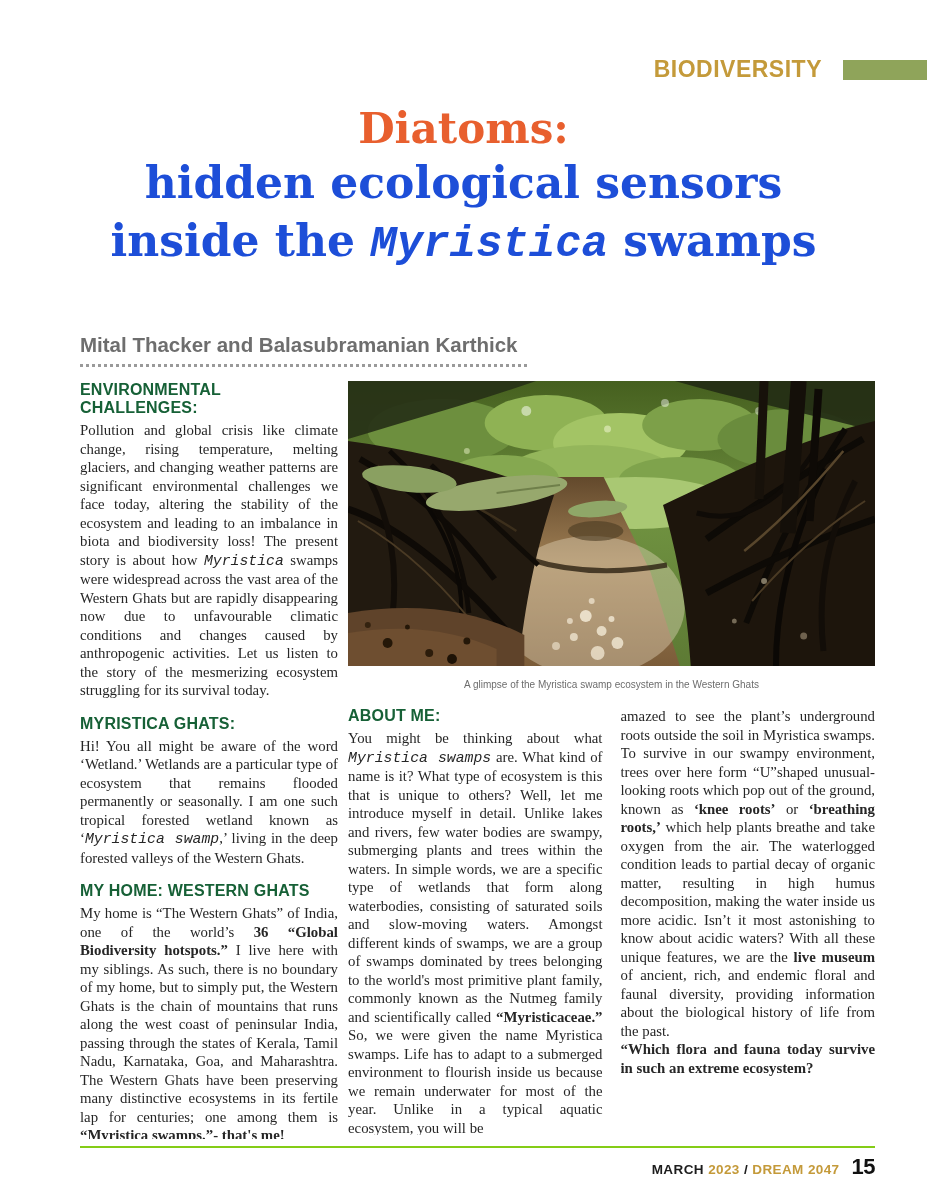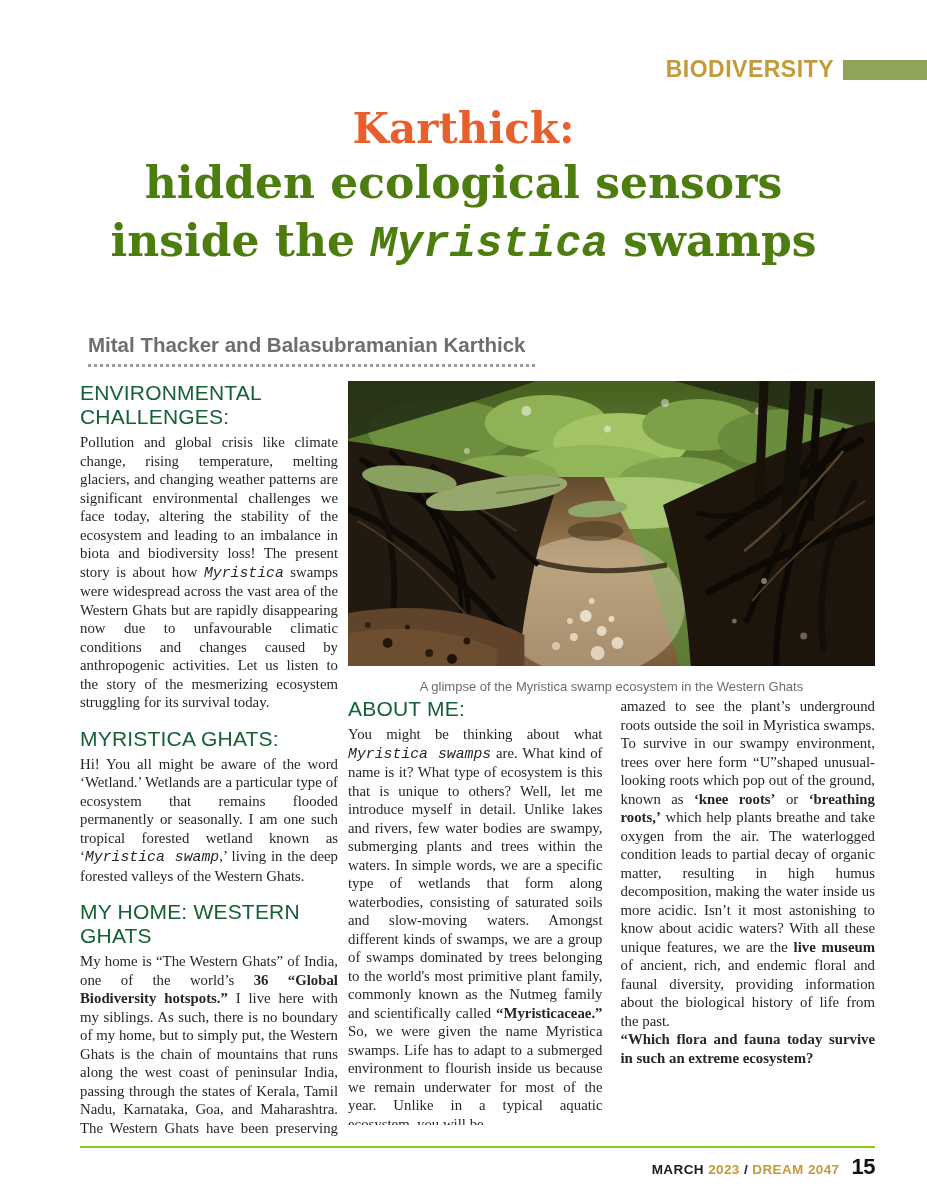--- a/index.html
+++ b/index.html
@@ -2,51 +2,51 @@
 <html><head>
 <meta charset="utf-8">
 <style>
   * { margin:0; padding:0; box-sizing:border-box; }
   html,body { background:#ffffff; }
   .page { position:relative; width:927px; height:1200px; background:#ffffff; overflow:hidden;
           font-family:"Liberation Serif", serif; }
 
   
   .header { position:absolute; top:56px; left:4px; right:0; display:flex; align-items:center;
-            justify-content:flex-end; gap:9px; }
+            justify-content:flex-end; gap:21px; }
   .header-label { font-family:"Liberation Sans", sans-serif; font-weight:bold; font-size:23px;
                   letter-spacing:0.5px; color:#c49a3a; }
   .header-bar { width:84px; height:20px; background:#8fa45a; }
 
   
   .title-block { position:absolute; top:104px; left:30px; right:30px; text-align:center;
                  font-family:"DejaVu Serif", serif; font-weight:bold; }
   .title-accent { font-size:42px; line-height:1.2; color:#e85f2e; }
-  .title-main { font-size:44px; line-height:1.32; color:#4d7c0f; }
+  .title-main { font-size:44px; line-height:1.32; color:#1d4ed8; }
 
   .seg-i { font-style:italic;font-family:Liberation Mono, monospace; }
   .seg-b { font-weight:bold; }
 
   
   .byline { position:absolute; top:333px; left:80px; font-family:"Liberation Sans", sans-serif;
             font-weight:bold; font-size:20.5px; color:#6e6e6e; padding:0 10px 7px 0;
-            border-bottom:3px dotted #9a9a9a;margin-left:8px; }
+            border-bottom:3px dotted #9a9a9a; }
 
   
   .content { position:absolute; top:381px; left:80px; width:795px; display:flex; gap:10px; }
   .col1 { width:258px; flex:none; height:758px; overflow:hidden; }
   .right-area { flex:1; min-width:0; }
   .photo-frame { width:100%; height:285px; overflow:hidden; background:#3a4a22; }
   .photo-frame svg { display:block; }
   .caption { margin-top:13px; text-align:center; font-family:"Liberation Sans", sans-serif;
-             font-size:13px; color:#6d6d6d; }
-  .cols23 { display:flex; gap:18px; margin-top:3px; }
+             font-size:10px; color:#6d6d6d; }
+  .cols23 { display:flex; gap:18px; margin-top:17px; }
   .cols23 .colx { width:calc(50% - 5px); height:428px; overflow:hidden; }
 
-  .sec-heading { font-family:"Liberation Sans", sans-serif; font-weight:normal; font-size:21px;
+  .sec-heading { font-family:"Liberation Sans", sans-serif; font-weight:bold; font-size:16px;
                  color:#166036; letter-spacing:0.2px; margin:15px 0 4px 0; }
   .sec-heading:first-child { margin-top:0; }
   .sec-heading:empty { display:none; }
   .para { font-size:14.8px; line-height:18.5px; color:#262626; text-align:justify; }
   .para + .sec-heading { margin-top:15px; }
 
   
   .footer { position:absolute; left:80px; width:795px; top:1146px; border-top:2px solid #84cc16;
             padding-top:6px; display:flex; justify-content:flex-end; align-items:baseline; gap:12px;
             font-family:"Liberation Sans", sans-serif; font-weight:bold; }
@@ -58,21 +58,21 @@
 <body>
 
 <div class="page">
 
   <header class="header">
     <span class="header-label">BIODIVERSITY</span>
     <span class="header-bar"></span>
   </header>
 
   <div class="title-block">
-    <div class="title-accent">Karthick:</div>
+    <div class="title-accent">Diatoms:</div>
     <div class="title-main">hidden ecological sensors</div>
     <div class="title-main"><span>inside the </span><span class="seg-i">Myristica</span><span> swamps</span></div>
   </div>
 
   <div class="byline">Mital Thacker and Balasubramanian Karthick</div>
 
   <div class="content">
 
     <div class="col1">
       <div class="sec-heading">ENVIRONMENTAL CHALLENGES:</div>

